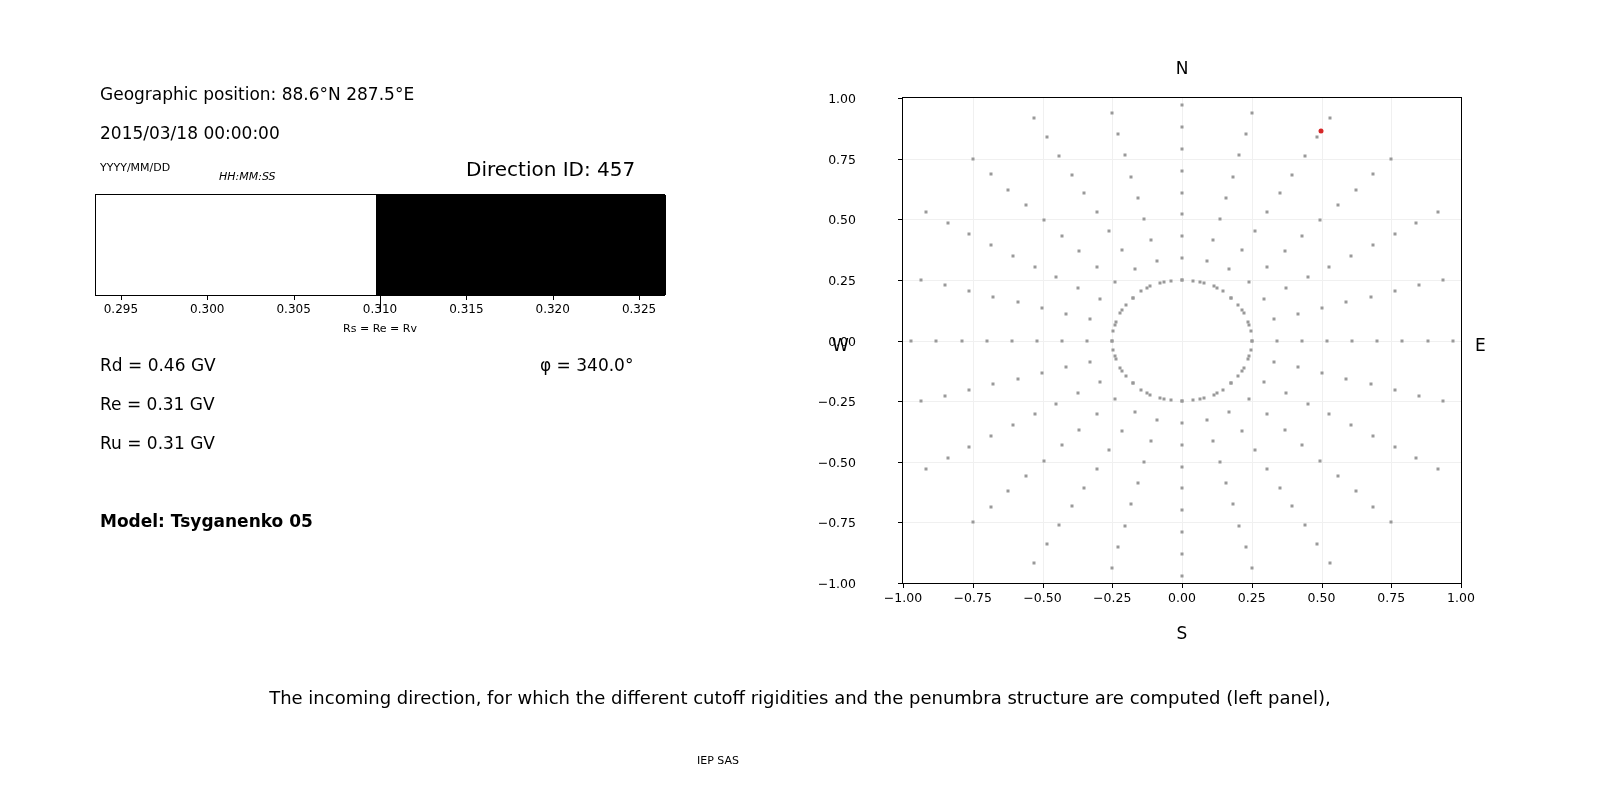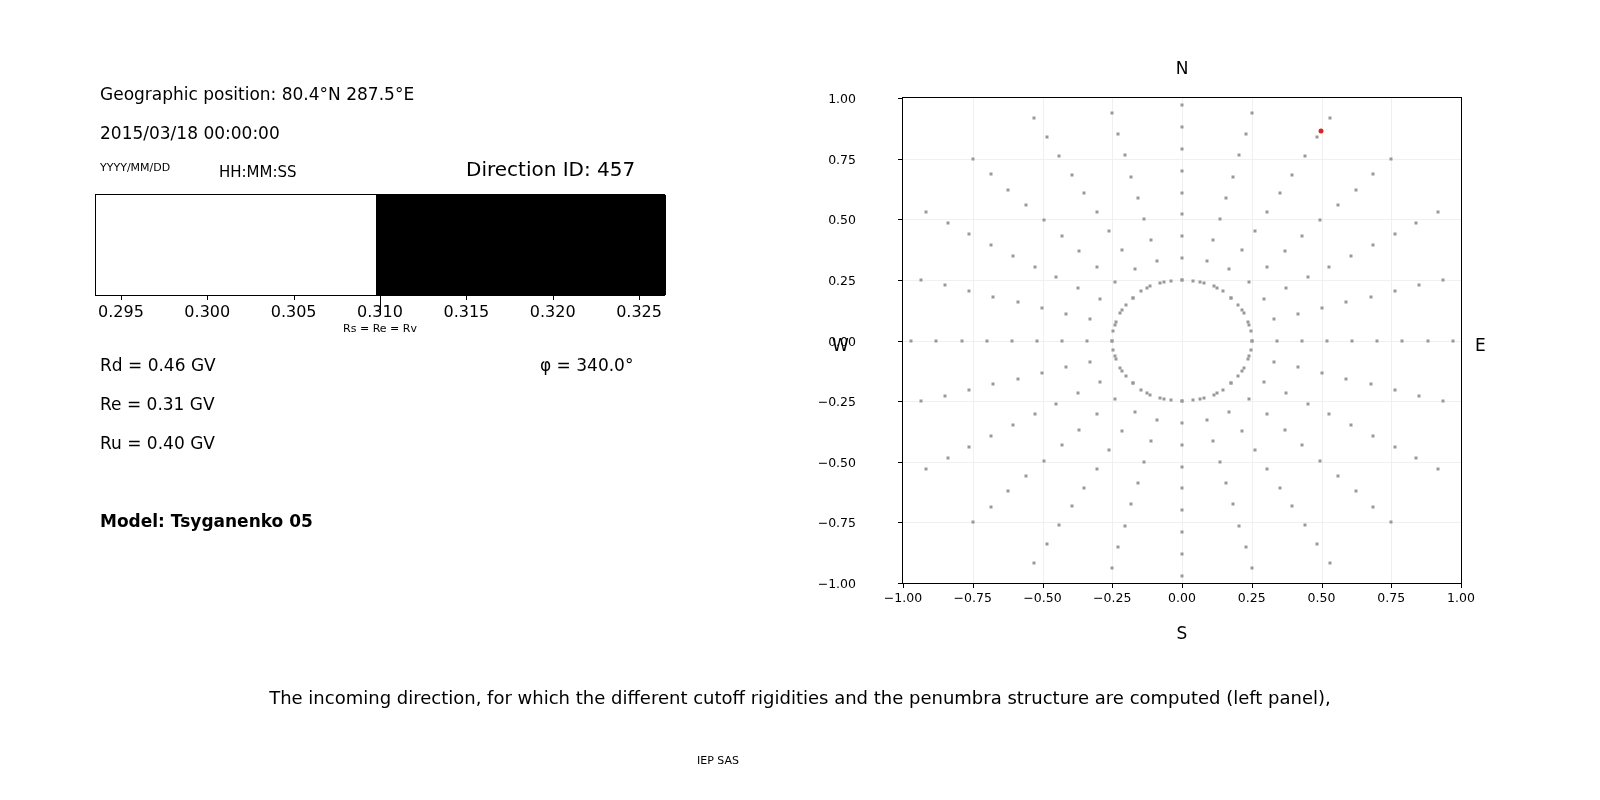--- a/index.html
+++ b/index.html
@@ -36,22 +36,23 @@
     top: 123px;
     font-size: 17px;
   }
   .fmt-date {
     left: 100px;
     top: 161px;
     font-size: 11px;
   }
   .fmt-time {
     left: 219px;
-    top: 163px;
-    font-size: 15px;
+    top: 170px;
+    font-size: 11px;
+    font-style: italic;
   }
   .dir-id {
     left: 466px;
     top: 157px;
     font-size: 20px;
   }
 
   
   .penumbra-wrap {
     position: absolute;
@@ -79,21 +80,21 @@
   .pen-tick {
     position: absolute;
     top: 102px;
     width: 1px;
     height: 4px;
     background: #000000;
   }
   .pen-tick-label {
     position: absolute;
     top: 108px;
-    font-size: 16px;
+    font-size: 12px;
     transform: translateX(-50%);
     white-space: nowrap;
   }
   .pen-arrow {
     position: absolute;
     left: 278px;
     top: 88px;
     width: 1px;
     height: 30px;
     background: #000000;
@@ -242,21 +243,21 @@
     width: 1436px;
     text-align: center;
     font-size: 11px;
   }
 </style>
 </head>
 <body>
 
 <div class="panel-left">
 
-  <div class="txt geo-pos">Geographic position: 80.4°N 287.5°E</div>
+  <div class="txt geo-pos">Geographic position: 88.6°N 287.5°E</div>
   <div class="txt datetime">2015/03/18 00:00:00</div>
   <div class="txt fmt-date">YYYY/MM/DD</div>
   <div class="txt fmt-time">HH:MM:SS</div>
   <div class="txt dir-id">Direction ID: 457</div>
 
   <div class="penumbra-wrap">
     <div class="penumbra-axes">
       <div id="penumbra-bands">
           <div class="penumbra-black" style="left: 279.818px; width: 290.182px;"></div>
         </div>
@@ -283,21 +284,21 @@
 
   <div class="stats">
     <div class="stat-row">
       <span class="stat-left">Rd = 0.46 GV</span>
       <span class="stat-right">φ = 340.0°</span>
     </div>
     <div class="stat-row">
       <span class="stat-left">Re = 0.31 GV</span>
     </div>
     <div class="stat-row">
-      <span class="stat-left">Ru = 0.40 GV</span>
+      <span class="stat-left">Ru = 0.31 GV</span>
     </div>
   </div>
   <div class="model-row">Model: Tsyganenko 05</div>
 </div>
 
 <div class="panel-right">
   <div class="compass compass-n">N</div>
   <div class="compass compass-s">S</div>
   <div class="compass compass-w">W</div>
   <div class="compass compass-e">E</div>

